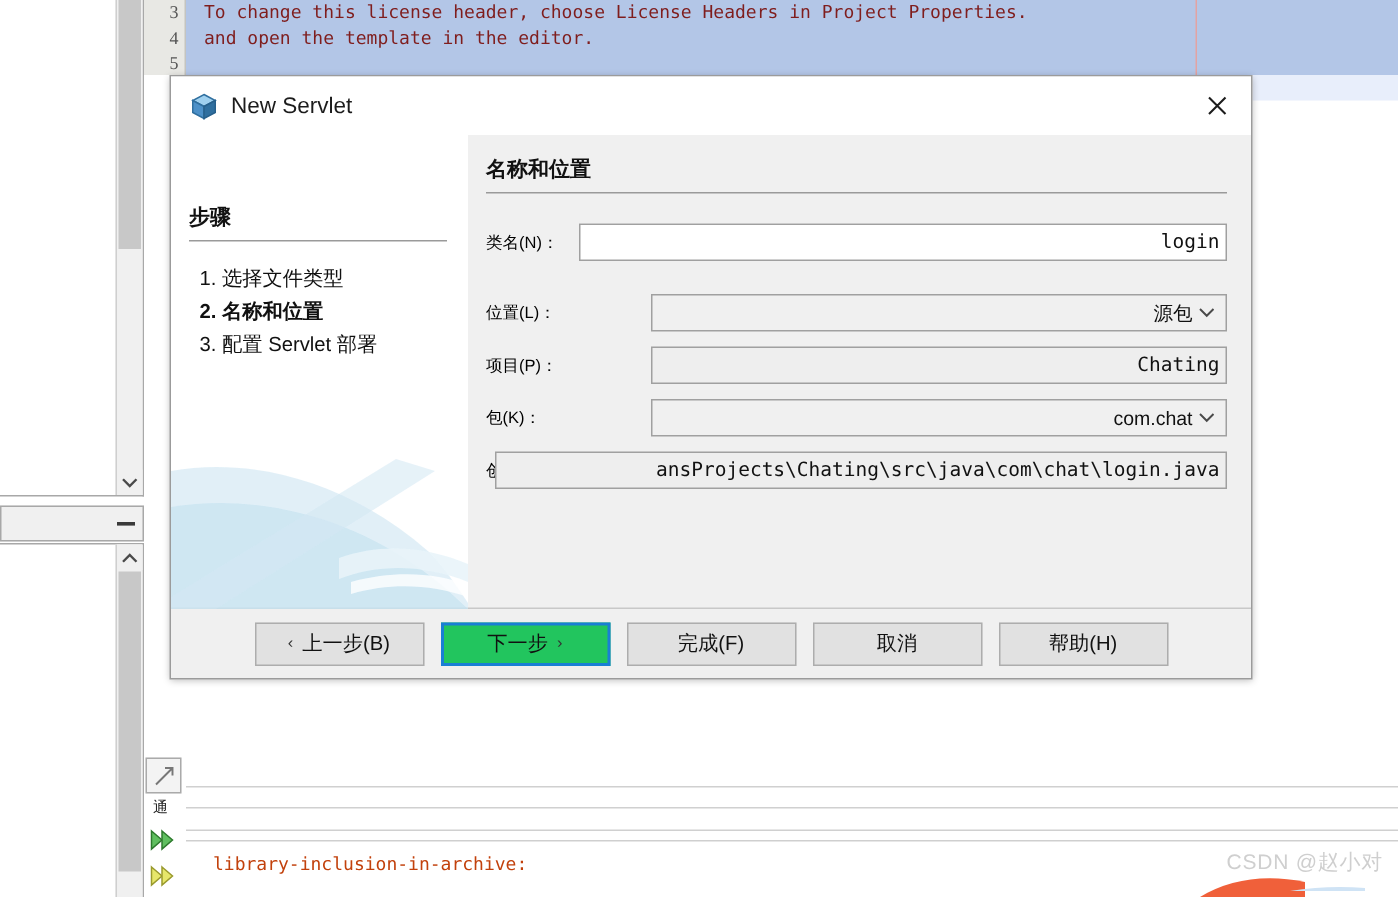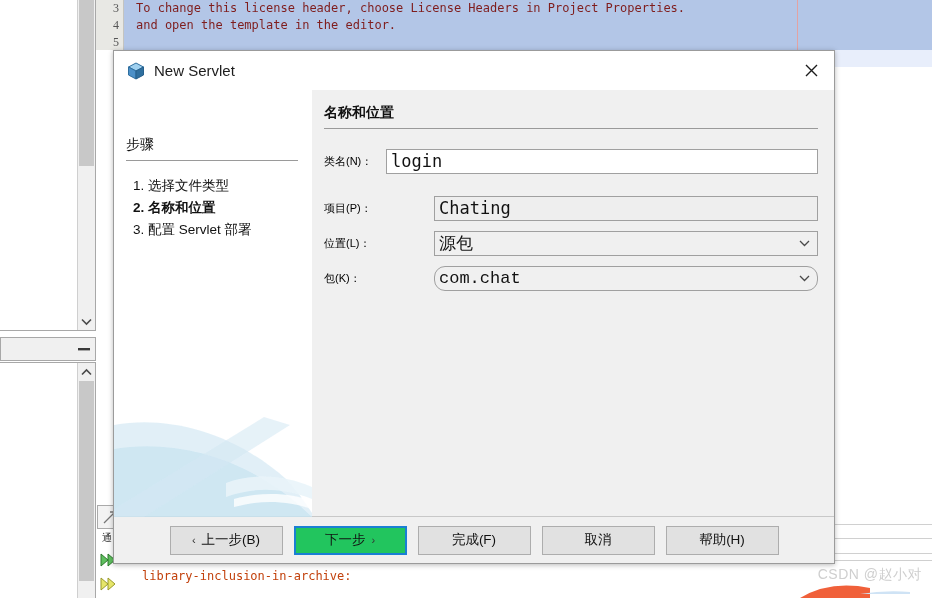--- a/index.html
+++ b/index.html
@@ -50,58 +50,58 @@
   
   .tool-col{position:absolute;left:97px;top:508px;width:22px;}
   .tool-ico{width:22px;height:24px;display:flex;align-items:center;justify-content:center;font-size:15px;}
   .tool-box{position:absolute;left:97px;top:505px;width:22px;height:22px;border:1px solid #aaa;background:#f3f3f3;
             display:flex;align-items:center;justify-content:center;color:#777;font-size:13px;}
   .vtab{position:absolute;left:100px;top:527px;width:14px;height:22px;font-size:10px;color:#222;
         display:flex;align-items:center;justify-content:center;overflow:hidden;}
 
   
   #dialog{
-    position:absolute;left:113px;top:50px;width:722px;height:514px;
+    position:absolute;left:113px;top:50px;width:722px;height:403px;
     background:#f0f0f0;border:1px solid #9b9b9b;box-shadow:0 1px 5px rgba(0,0,0,.28);
     box-sizing:border-box;
   }
   .titlebar{height:39px;background:#ffffff;border-bottom:1px solid #e6e6e6;position:relative;display:flex;align-items:center;}
   .title-ico{margin-left:12px;width:20px;height:20px;}
   .title-txt{margin-left:8px;font-size:15px;color:#1c1c1c;}
   .closebtn{position:absolute;right:0;top:0;width:45px;height:39px;display:flex;align-items:center;justify-content:center;
             font-size:17px;color:#2b2b2b;cursor:default;}
 
   .dlg-body{position:absolute;left:0;top:39px;right:0;bottom:46px;display:flex;}
 
   
   .steps{width:198px;background:#ffffff;position:relative;overflow:hidden;flex:none;}
   .steps-inner{position:relative;z-index:2;padding:46px 0 0 12px;}
-  .steps-h{font-size:14px;font-weight:normal;color:#111;padding-bottom:4px;}
+  .steps-h{font-size:14px;font-weight:bold;color:#111;padding-bottom:4px;}
   .steps-rule{height:1px;background:#9a9a9a;width:172px;margin:2px 0 14px 0;}
   .steps ol{margin:0;padding:0 0 0 22px;list-style:decimal;}
   .steps li{font-size:13.5px;line-height:22px;color:#111;white-space:nowrap;}
   .steps li.cur{font-weight:bold;}
   .swoosh{position:absolute;left:0;bottom:0;width:198px;height:130px;z-index:1;opacity:.95;}
 
   
   .content{flex:1;background:#f0f0f0;position:relative;padding:14px 16px 0 12px;box-sizing:border-box;}
   .content-h{font-size:14px;font-weight:bold;color:#111;}
   .content-rule{height:1px;background:#9a9a9a;margin:6px 0 20px 0;}
 
   .row{display:flex;align-items:center;margin-bottom:10px;}
   .row-label{font-size:11px;color:#000000;white-space:nowrap;}
   .fld{
     box-sizing:border-box;height:25px;border:1px solid #a0a0a0;background:#ffffff;
-    font-family:"DejaVu Sans Mono","Liberation Mono",monospace;font-size:17px;color:#111;
-    padding:0 4px;line-height:23px;overflow:hidden;white-space:nowrap;
+    font-family:"DejaVu Sans Mono","Liberation Mono",monospace;font-size:13px;color:#111;
+    padding:0 4px;line-height:23px;overflow:hidden;white-space:nowrap;text-align:right;
   }
   .fld.ro{background:#eeeeee;}
   .fld.combo{background:#f0f0f0;position:relative;padding-right:22px;
     font-family:"Liberation Sans","DejaVu Sans",sans-serif;}
-  .fld.combo.mono{font-family:Liberation Mono, monospace;border-radius:11px;}
+  .fld.combo.mono{font-family:Liberation Sans, sans-serif;}
   .caret{position:absolute;right:7px;top:0;height:23px;display:flex;align-items:center;color:#4a4a4a;font-size:10px;}
 
   .r-class{margin-bottom:22px;}
   .r-class .row-label{width:62px;}
   .r-class .fld{flex:1;}
   .r2 .row-label{width:110px;}
   .r2 .fld{flex:1;}
   .r-file .row-label{width:0;margin-right:6px;white-space:nowrap;}
   .r-file .fld{flex:1;}
 
@@ -250,51 +250,55 @@
       </div>
     </div>
 
     <div class="content">
       <div class="content-h">名称和位置</div>
       <div class="content-rule"></div>
 
       <div class="row r-class">
         <span class="row-label">类名(N)：</span>
         <span class="fld">login</span>
-      </div>
-
-      <div class="row r2">
-        <span class="row-label">项目(P)：</span>
-        <span class="fld ro">Chating</span>
       </div>
 
       <div class="row r2">
         <span class="row-label">位置(L)：</span>
         <span class="fld combo">
           <span>源包</span>
           <span class="caret">
             <svg width="11" height="7" viewBox="0 0 11 7">
                 <path d="M1 1 L5.5 5.5 L10 1" stroke="#4a4a4a" stroke-width="1.3" fill="none"></path>
               </svg>
           </span>
         </span>
       </div>
 
       <div class="row r2">
+        <span class="row-label">项目(P)：</span>
+        <span class="fld ro">Chating</span>
+      </div>
+
+      <div class="row r2">
         <span class="row-label">包(K)：</span>
         <span class="fld combo mono">
           <span>com.chat</span>
           <span class="caret">
             <svg width="11" height="7" viewBox="0 0 11 7">
                 <path d="M1 1 L5.5 5.5 L10 1" stroke="#4a4a4a" stroke-width="1.3" fill="none"></path>
               </svg>
           </span>
         </span>
       </div>
 
+      <div class="row r-file">
+        <span class="row-label">创建的文件(C)：</span>
+        <span class="fld ro">ansProjects\Chating\src\java\com\chat\login.java</span>
+      </div>
     </div>
   </div>
 
   <div class="footer">
     <div class="btn">
       <span class="chev">‹</span>
       <span>上一步(B)</span>
     </div>
     <div class="btn primary">
       <span>下一步</span>

